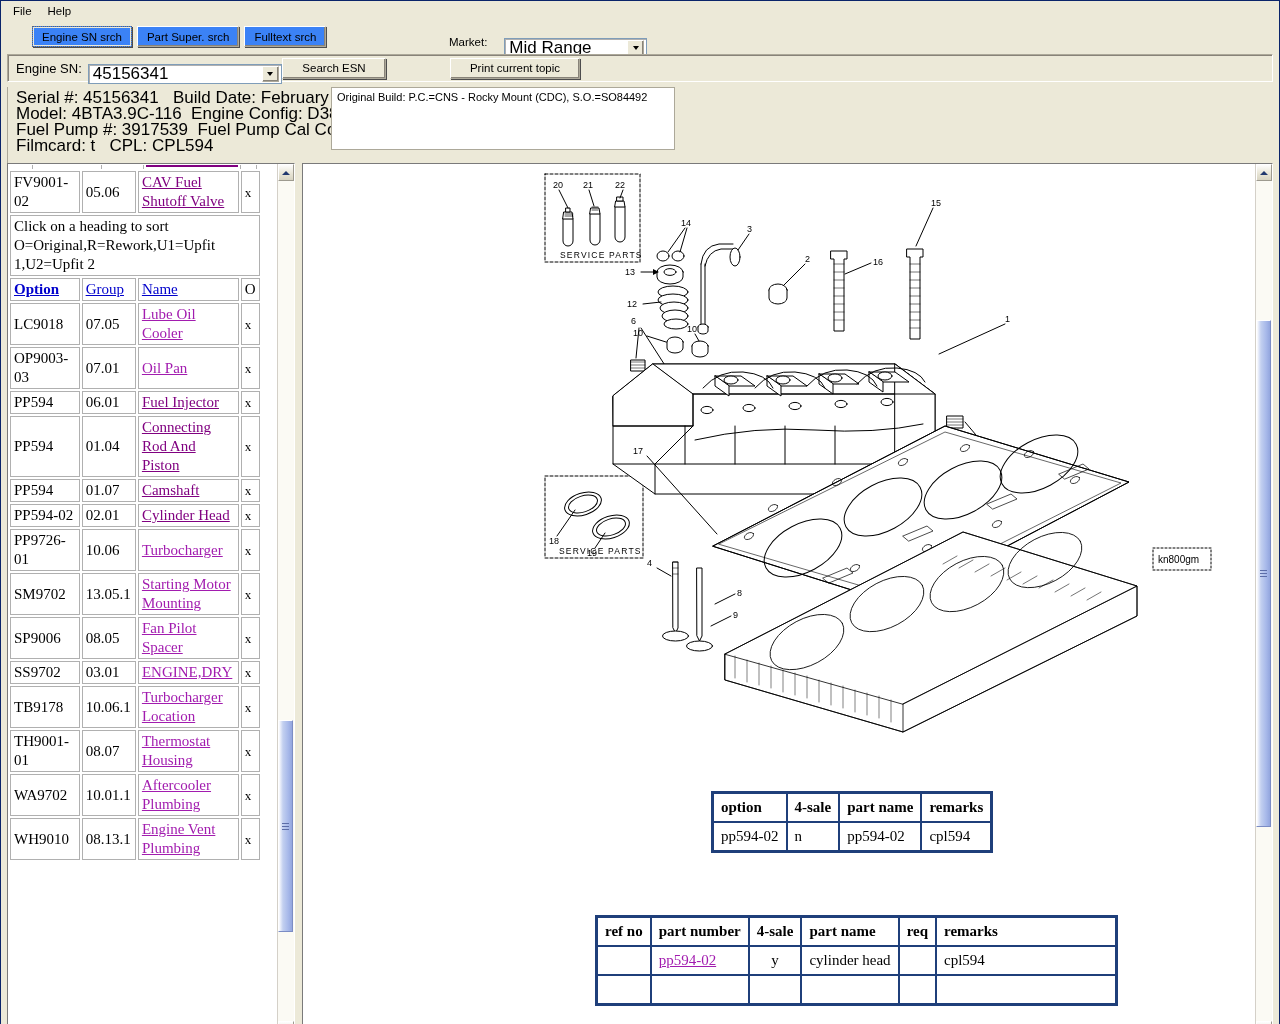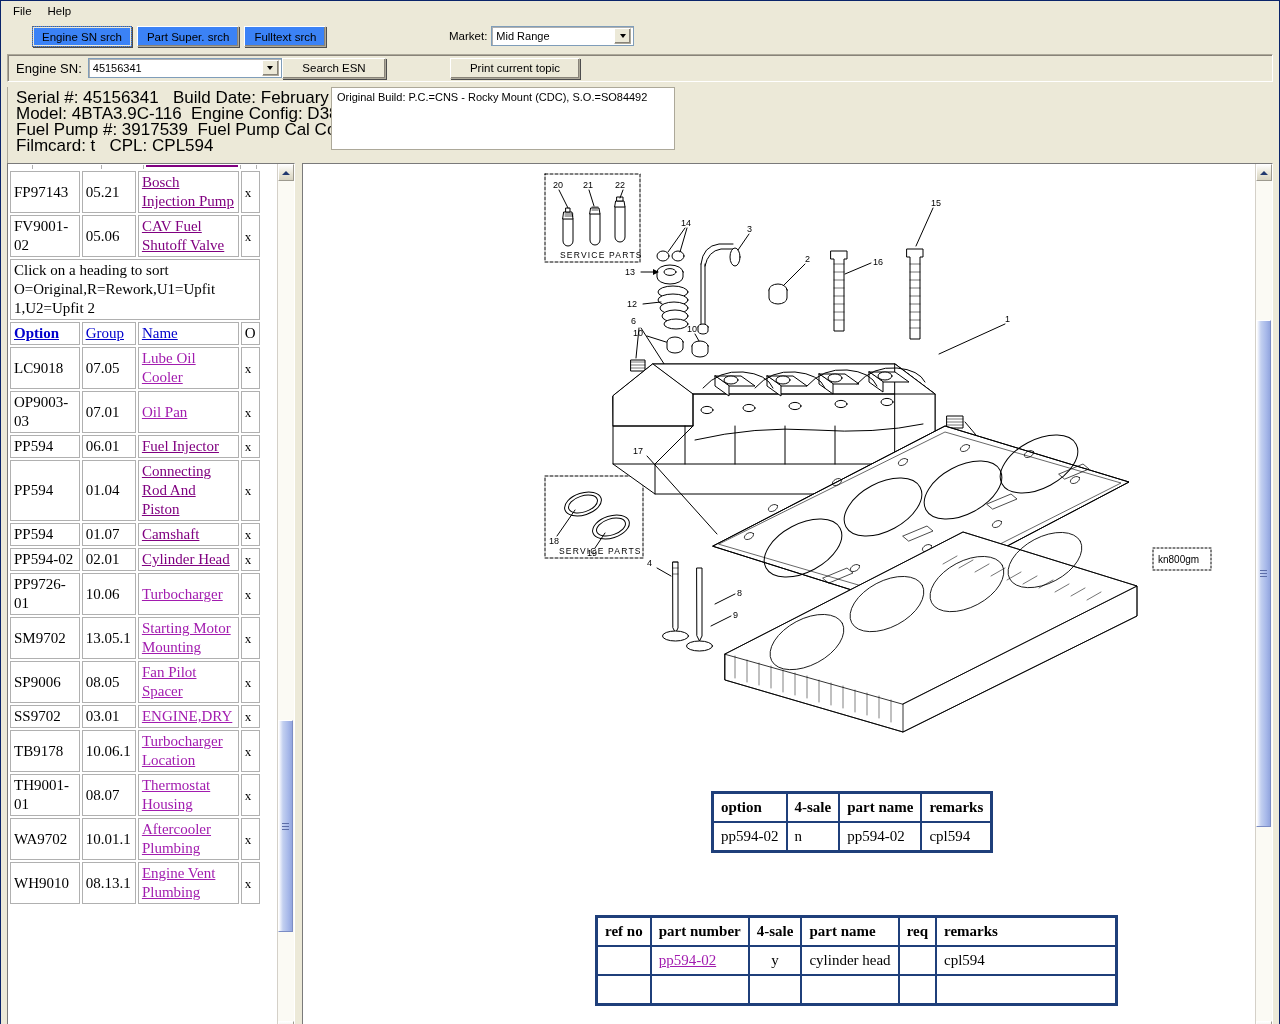--- a/index.html
+++ b/index.html
@@ -88,30 +88,30 @@
     box-shadow: inset -1px -1px 0 #888379, 1px 1px 0 #4d4d4d;
     display: flex; align-items: center; justify-content: center;
     cursor: pointer; color: #000;
     font-family: "Liberation Sans", sans-serif;
     white-space: nowrap;
   }
   .tab-btn.active { border: 1px dotted #666; box-shadow: inset 0 0 0 1px #ece9d8, 1px 1px 0 #4d4d4d; }
 
   #market-wrap {
     position: absolute; left: 448px; top: 5px;
-    display: flex; align-items: center; gap: 4px;
+    display: flex; align-items: center; gap: 17px;
   }
   #market-label { font-size: 11.5px; }
   .combo {
     height: 20px; background: #fff;
     border: 1px solid #7f9db9;
     box-shadow: inset 1px 1px 0 #b0b0b0;
     display: flex; align-items: center;
-    font-size: 11px; padding-left: 4px;
-    position: relative; cursor: default;
+    font-size: 17px; padding-left: 4px;
+    position: relative; cursor: default; margin-top: 12px;
   }
   .combo .val { flex: 1; color: #000; white-space: nowrap; overflow: hidden; }
   .combo .arrow-btn {
     width: 17px; height: 16px; margin-right: 2px;
     background: #ece9d8;
     border: 1px solid #aca899;
     border-top-color: #fff; border-left-color: #fff;
     box-shadow: inset -1px -1px 0 #888379;
     display: flex; align-items: center; justify-content: center;
     cursor: pointer; flex: 0 0 auto;
@@ -358,26 +358,20 @@
           <span class="seg b1"></span>
             <span class="seg b2"></span>
             <span class="seg b3"></span>
           <span class="seg b4"></span>
             <span class="seg b5"></span>
             <span class="seg ul"></span>
         </div>
         <table class="parts">
           <tbody>
 
-            <tr>
-              <td class="c-opt">FP97143</td>
-              <td class="c-grp">05.21</td>
-              <td class="c-name"><a class="lnk visited">Bosch Injection Pump</a></td>
-              <td class="c-o">x</td>
-            </tr>
             <tr>
               <td class="c-opt">FV9001-02</td>
               <td class="c-grp">05.06</td>
               <td class="c-name"><a class="lnk visited">CAV Fuel Shutoff Valve</a></td>
               <td class="c-o">x</td>
             </tr>
 
             <tr>
               <td class="note" colspan="4">
                 <span>Click on a heading to sort</span><br>

